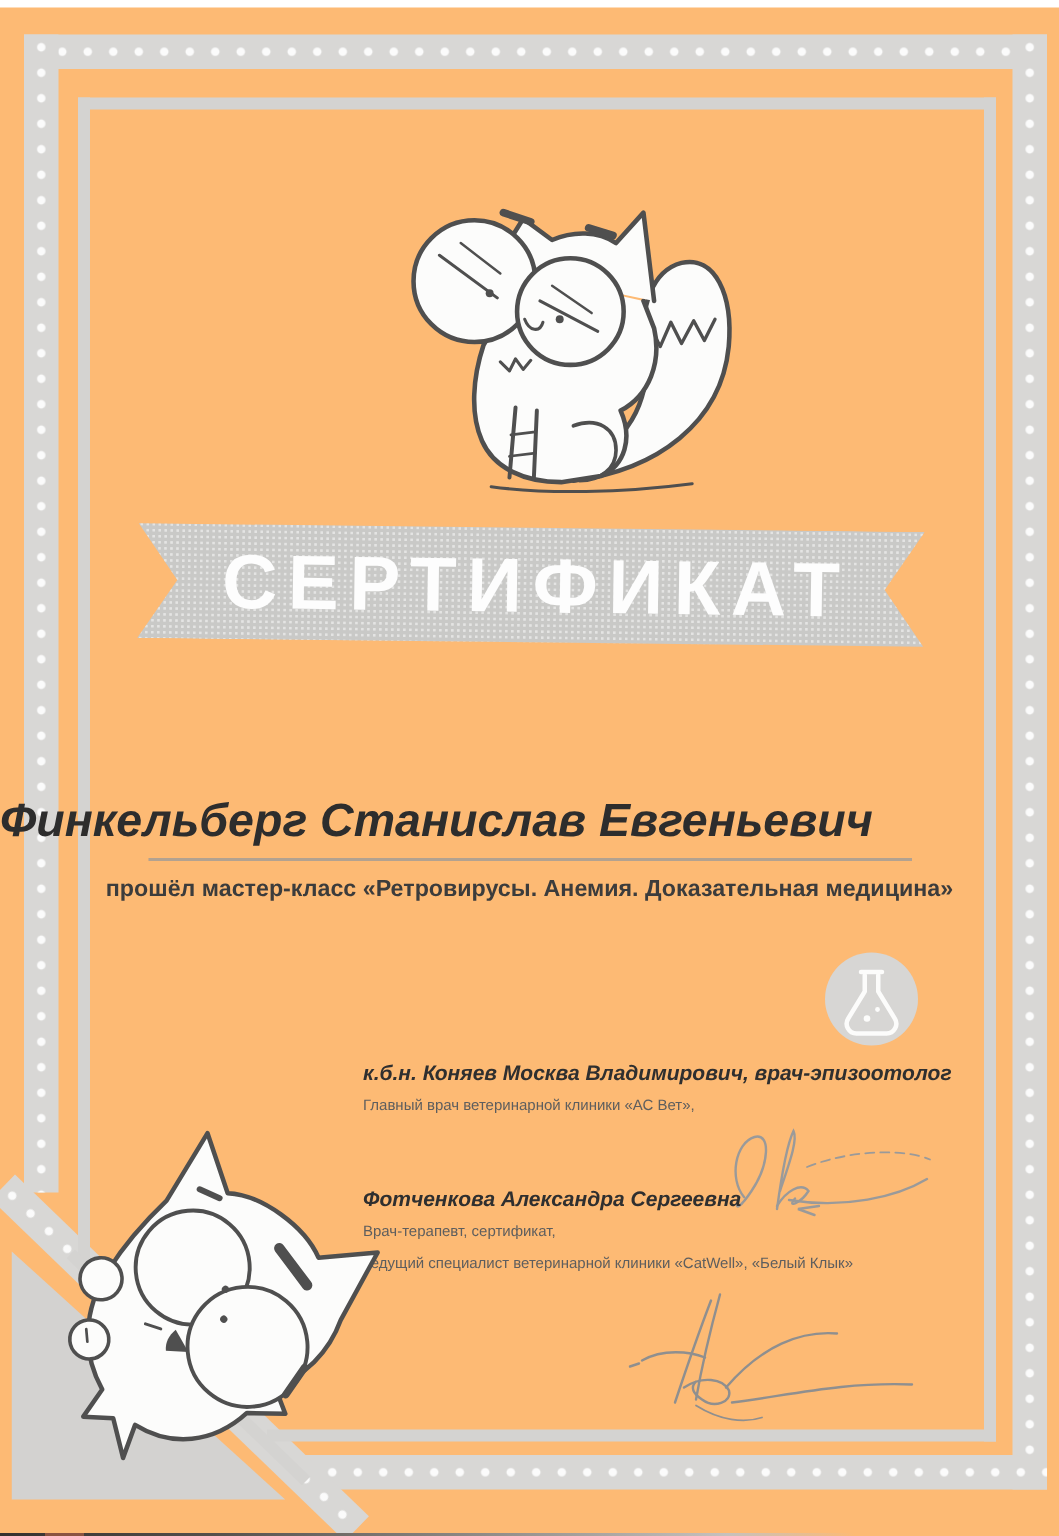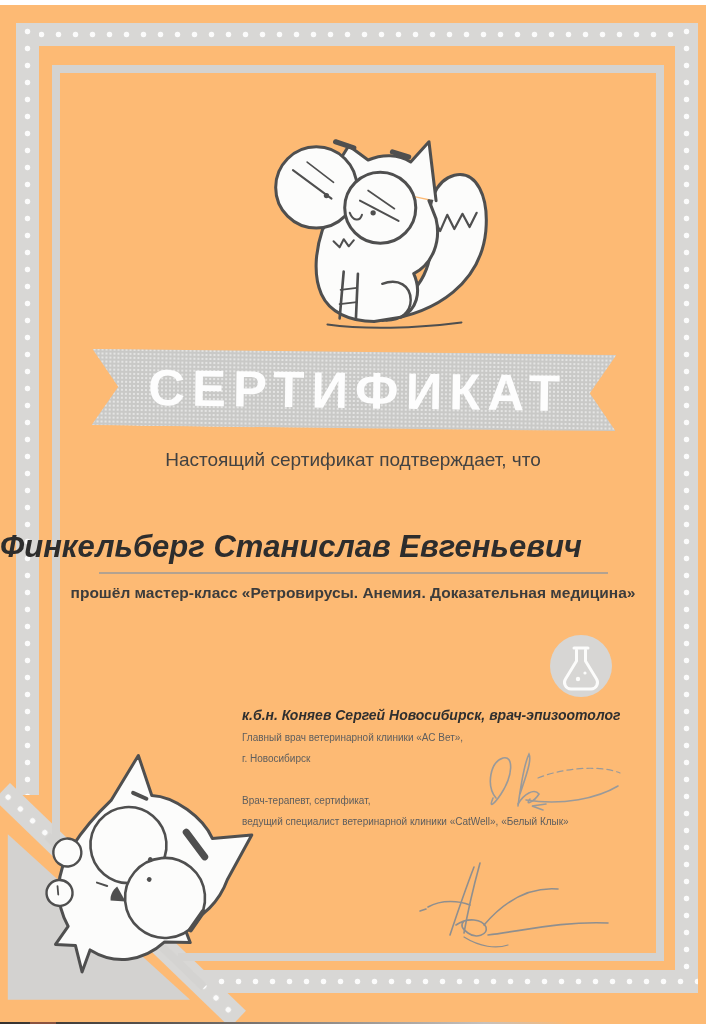--- a/index.html
+++ b/index.html
@@ -119,58 +119,57 @@
         <path d="M96 210 C132 215 182 214 228 208" stroke-width="2"></path>
       </g>
     </svg>
   </div>
 
   <div class="ribbon">
     <span>СЕРТИФИКАТ</span>
   </div>
 
   <div class="intro">
-    <div>Настоящий сертификат подтверждает, что</div>
   </div>
 
   <div class="recipient-name">Финкельберг Станислав Евгеньевич</div>
   <div class="name-rule"></div>
   <div class="course-line">прошёл мастер-класс «Ретровирусы. Анемия. Доказательная медицина»</div>
 
   <div class="flask-badge">
     <svg viewBox="0 0 62 62" width="62" height="62">
       <circle cx="31" cy="31" r="31" fill="#d7d6d4"></circle>
       <g stroke="#fcfcfb" fill="none" stroke-width="3" stroke-linecap="round" stroke-linejoin="round">
         <path d="M24 13 h14"></path>
         <path d="M26.5 15 v11 L15.5 44 a6.5 6.5 0 0 0 5.5 10 h20 a6.5 6.5 0 0 0 5.5 -10 L35.5 26 v-11"></path>
       </g>
       <circle cx="28" cy="44" r="2.2" fill="#fcfcfb"></circle>
       <circle cx="35" cy="38" r="1.6" fill="#fcfcfb"></circle>
     </svg>
   </div>
 
   <div class="sign-block block-1">
-    <div class="s-name">к.б.н. Коняев Сергей Новосибирск, врач-эпизоотолог</div>
+    <div class="s-name">к.б.н. Коняев Москва Владимирович, врач-эпизоотолог</div>
     <div class="s-role">Главный врач ветеринарной клиники «АС Вет»,</div>
-    <div class="s-role">г. Новосибирск</div>
   </div>
   <div class="sig sig-1">
     <svg viewBox="0 0 170 70" width="170" height="72">
       <g stroke="#9a9a9a" fill="none" stroke-width="1.6" stroke-linecap="round">
         <path d="M28 52 C18 40 22 16 35 12 C46 9 45 30 33 48 C27 57 20 64 25 52"></path>
         <path d="M52 48 C58 30 64 14 61 8 C57 16 53 38 50 60"></path>
         <path d="M50 58 C56 48 66 42 71 48 C66 56 56 60 62 53"></path>
         <path d="M70 32 C100 20 136 20 152 27" stroke-dasharray="6 4" stroke-width="1.2"></path>
         <path d="M58 54 C95 60 130 52 150 40"></path>
         <path d="M78 58 l-14 2 l11 4"></path>
       </g>
     </svg>
   </div>
 
   <div class="sign-block block-2">
+    <div class="s-name">Фотченкова Александра Сергеевна</div>
     <div class="s-role">Врач-терапевт, сертификат,</div>
     <div class="s-role">ведущий специалист ветеринарной клиники «CatWell», «Белый Клык»</div>
   </div>
   <div class="sig sig-2">
     <svg viewBox="0 0 235 88" width="235" height="88">
       <g stroke="#8f8f8f" fill="none" stroke-width="1.6" stroke-linecap="round">
         <path d="M62 12 C52 38 44 62 38 80"></path>
         <path d="M68 8 C62 30 56 55 52 78"></path>
         <path d="M16 52 C30 44 48 46 58 50"></path>
         <path d="M14 54 l-6 2"></path>

